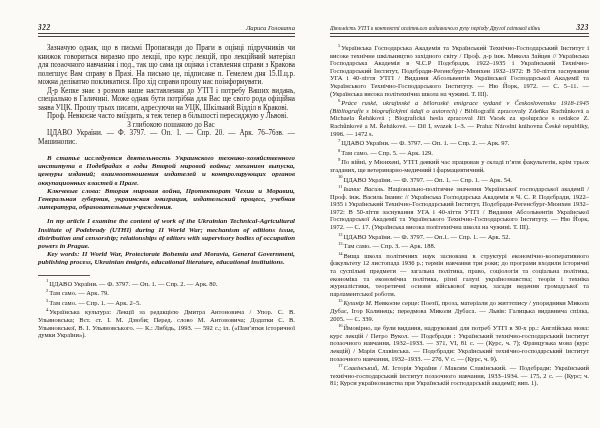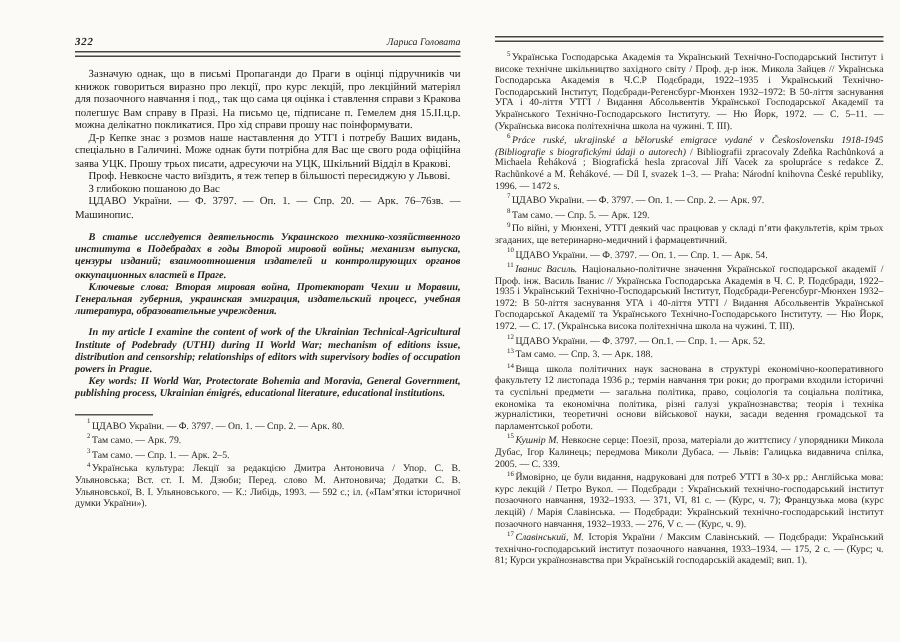--- a/index.html
+++ b/index.html
@@ -1,34 +1,34 @@
 <!DOCTYPE html>
 <html><head>
 <meta charset="utf-8">
 <style>
   html,body{margin:0;padding:0;}
   body{width:600px;height:428px;background:#f6f5f2;overflow:hidden;}
   .spread{position:relative;width:600px;height:428px;background:#fbfaf7;
           font-family:"Liberation Serif","DejaVu Serif",serif;color:#27231e;}
   .page{position:absolute;top:0;height:428px;box-sizing:border-box;}
-  .page-left{left:16px;width:300px;padding:24px 9px 0 34px;}
+  .page-left{left:4px;width:300px;padding:24px 9px 0 34px;}
   .page-right{left:300px;width:300px;padding:24px 11px 0 30px;}
 
   .pagehead{display:flex;justify-content:space-between;align-items:baseline;
             font-size:7.2px;line-height:8px;margin-bottom:1px;}
   .pagenum{font-weight:bold;font-style:italic;letter-spacing:0.6px;}
   .runhead{font-style:italic;font-size:6.6px;}
   .runtitle{font-style:italic;font-size:5.6px;white-space:nowrap;overflow:hidden;
             max-width:238px;text-overflow:clip;}
   .rule{height:2px;border-top:1px solid #49443d;border-bottom:1px solid #49443d;
         margin-bottom:7px;}
 
   p{margin:0;}
   .bp{font-size:7.2px;line-height:8.5px;text-align:justify;text-indent:9px;}
-  .noj{text-align:left;}
+  .noj{text-align:center;}
   .sig{margin-top:4px;margin-bottom:4px;}
   .archive{margin-bottom:8px;}
 
   .abstract{font-weight:bold;font-style:italic;font-size:6.9px;line-height:8.2px;
             text-align:justify;text-indent:9px;}
   .gap{margin-top:6px;}
 
   .fnsep{width:52px;border-top:1px solid #5a544c;margin:8px 0 4px 0;}
   .fn{font-size:6.5px;line-height:7.6px;text-align:justify;text-indent:8px;
       margin-bottom:2px;}
@@ -60,20 +60,24 @@
 
     <div class="fnsep"></div>
 
     <p class="fn"><sup>1</sup><i></i><span>ЦДАВО України. — Ф. 3797. — Оп. 1. — Спр. 2. — Арк. 80.</span></p>
     <p class="fn"><sup>2</sup><i></i><span>Там само. — Арк. 79.</span></p>
     <p class="fn"><sup>3</sup><i></i><span>Там само. — Спр. 1. — Арк. 2–5.</span></p>
     <p class="fn"><sup>4</sup><i></i><span>Українська культура: Лекції за редакцією Дмитра Антоновича / Упор. С. В. Ульяновська; Вст. ст. І. М. Дзюби; Перед. слово М. Антоновича; Додатки С. В. Ульяновської, В. І. Ульяновського. — К.: Либідь, 1993. — 592 с.; іл. («Пам’ятки історичної думки України»).</span></p>
   </div>
 
   <div class="page page-right">
+    <div class="pagehead">
+      <span class="runtitle">Діяльність УТГІ в контексті освітнього видавничого руху періоду Другої світової війни</span>
+      <span class="pagenum">323</span>
+    </div>
     <div class="rule"></div>
 
     <p class="fn"><sup>5</sup><i></i><span>Українська Господарська Академія та Український Технічно-Господарський Інститут і високе технічне шкільництво західного світу / Проф. д-р інж. Микола Зайцев // Українська Господарська Академія в Ч.С.Р Подєбради, 1922–1935 і Український Технічно-Господарський Інститут, Подєбради-Регенсбург-Мюнхен 1932–1972: В 50-ліття заснування УГА і 40-ліття УТГІ / Видання Абсольвентів Української Господарської Академії та Українського Технічно-Господарського Інституту. — Ню Йорк, 1972. — С. 5–11. — (Українська висока політехнічна школа на чужині. Т. ІІІ).</span></p>
     <p class="fn"><sup>6</sup><i>Práce ruské, ukrajinské a běloruské emigrace vydané v Československu 1918-1945 (Bibliografie s biografickými údaji o autorech) </i><span>/ Bibliografii zpracovaly Zdeňka Rachůnková a Michaela Řeháková ; Biografická hesla zpracoval Jiří Vacek za spolupráce s redakce Z. Rachůnkové a M. Řehákové. — Díl I, svazek 1–3. — Praha: Národní knihovna České republiky, 1996. — 1472 s.</span></p>
     <p class="fn"><sup>7</sup><i></i><span>ЦДАВО України. — Ф. 3797. — Оп. 1. — Спр. 2. — Арк. 97.</span></p>
     <p class="fn"><sup>8</sup><i></i><span>Там само. — Спр. 5. — Арк. 129.</span></p>
     <p class="fn"><sup>9</sup><i></i><span>По війні, у Мюнхені, УТГІ деякий час працював у складі п’яти факультетів, крім трьох згаданих, ще ветеринарно-медичний і фармацевтичний.</span></p>
     <p class="fn"><sup>10</sup><i></i><span>ЦДАВО України. — Ф. 3797. — Оп. 1. — Спр. 1. — Арк. 54.</span></p>
     <p class="fn"><sup>11</sup><i>Іванис Василь. </i><span>Національно-політичне значення Української господарської академії / Проф. інж. Василь Іванис // Українська Господарська Академія в Ч. С. Р. Подєбради, 1922–1935 і Український Технічно-Господарський Інститут, Подєбради-Регенсбург-Мюнхен 1932–1972: В 50-ліття заснування УГА і 40-ліття УТГІ / Видання Абсольвентів Української Господарської Академії та Українського Технічно-Господарського Інституту. — Ню Йорк, 1972. — С. 17. (Українська висока політехнічна школа на чужині. Т. ІІІ).</span></p>
     <p class="fn"><sup>12</sup><i></i><span>ЦДАВО України. — Ф. 3797. — Оп.1. — Спр. 1. — Арк. 52.</span></p>

